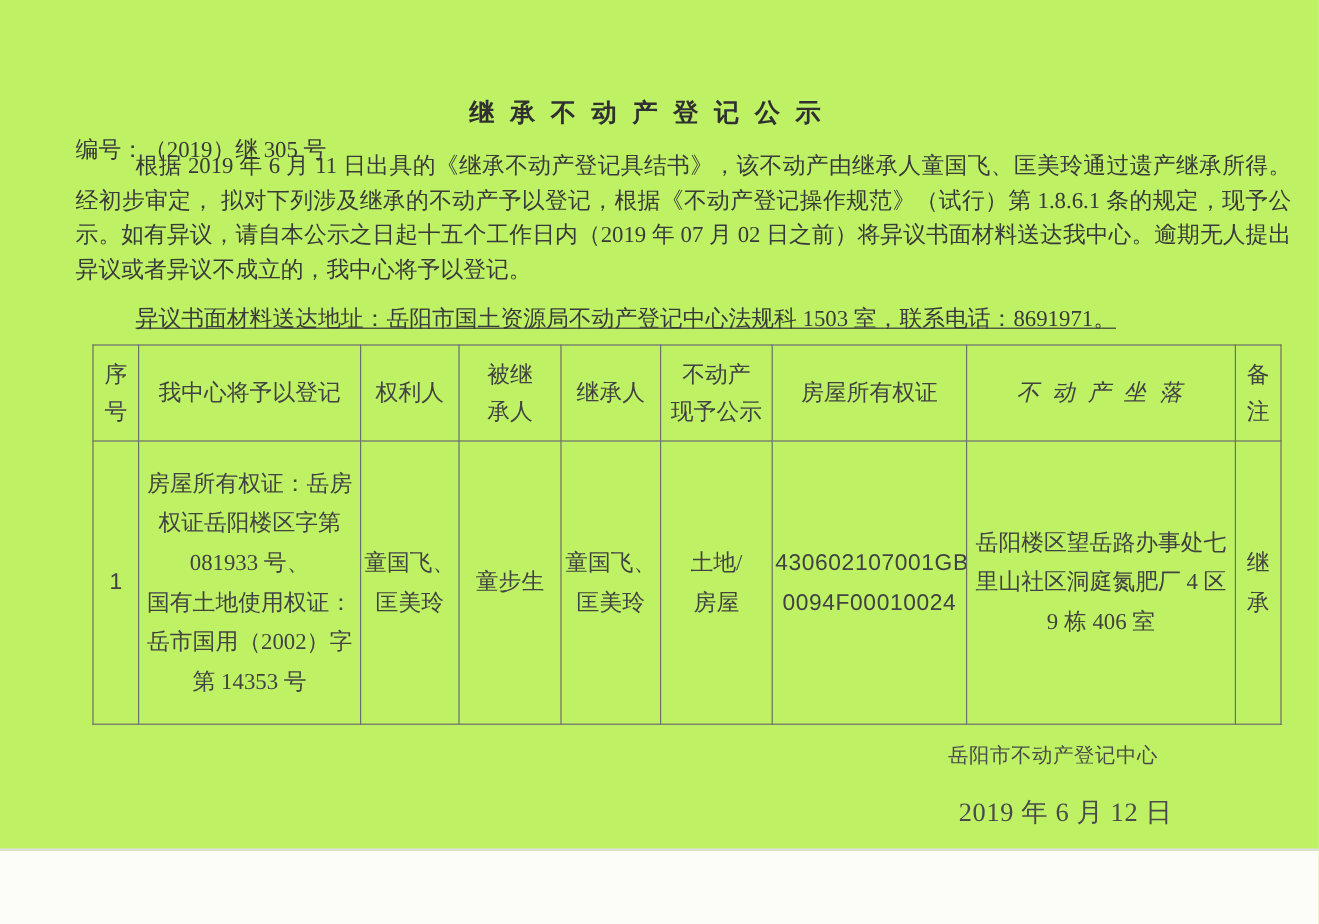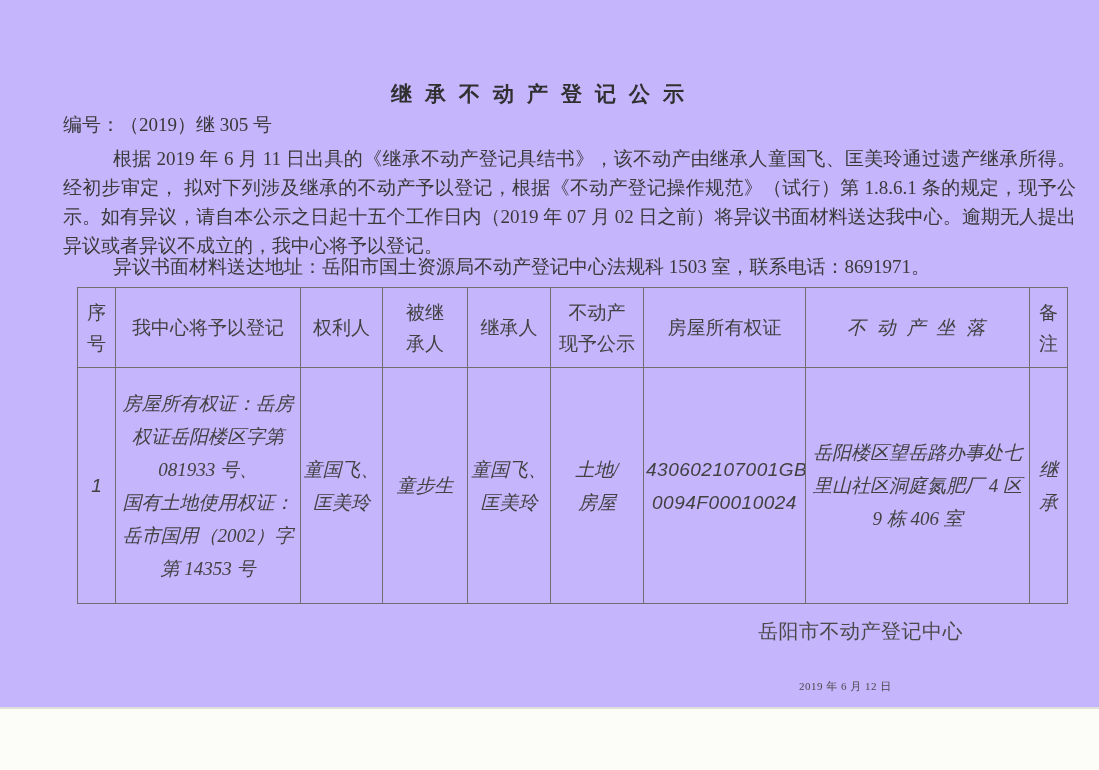--- a/index.html
+++ b/index.html
@@ -5,69 +5,69 @@
   html,body{margin:0;padding:0;}
   body{
     width:1099px;height:770px;
     background:#ffffff;
     font-family:"Liberation Serif","DejaVu Serif",serif;
     color:#3d3d3d;
     -webkit-font-smoothing:antialiased;
   }
   .page{
     position:relative;width:1099px;height:770px;
-    background:#c4b5fd;
+    background:#bef264;
     overflow:hidden;
   }
   .doc-title{
     position:absolute;top:80px;left:0;width:1088px;
     text-align:center;
     font-size:21px;font-weight:bold;color:#303030;
     letter-spacing:13px;
   }
   .doc-number{
     position:absolute;top:112px;left:63px;width:840px;
     text-align:left;
     font-size:19px;color:#383838;
   }
   .para{
     position:absolute;left:63px;width:1013px;
     font-size:19px;line-height:29px;color:#3a3a3a;
     text-align:justify;
   }
-  .para-intro{top:144px;text-indent:50px;}
-  .para-address{top:252px;text-indent:50px;}
+  .para-intro{top:124px;text-indent:50px;}
+  .para-address{top:252px;text-indent:50px;text-decoration:underline;}
   table.notice{
     position:absolute;left:77px;top:287px;
     border-collapse:collapse;table-layout:fixed;
     width:990px;
   }
   table.notice th,table.notice td{
     border:1px solid #6e6e6e;
     text-align:center;vertical-align:middle;
     font-weight:normal;
     white-space:pre-line;
     color:#424242;
     padding:0 2px;
     overflow:hidden;
   }
   tr.hdr{height:80px;}
   tr.hdr th{font-size:19px;line-height:31px;}
   tr.body-row{height:236px;}
-  tr.body-row td{font-size:19px;line-height:33px;font-style:italic;}
+  tr.body-row td{font-size:19px;line-height:33px;}
   .th-location{letter-spacing:3px;font-style:italic;}
   .num{font-family:"Liberation Sans","DejaVu Sans",sans-serif;font-size:18px;}
   td.unit-no{font-family:"Liberation Sans","DejaVu Sans",sans-serif;font-size:18.5px;letter-spacing:0.5px;}
   .signature{
-    position:absolute;top:618px;left:758px;
-    font-size:20px;color:#4a4a4a;letter-spacing:0.5px;
+    position:absolute;top:618px;left:790px;
+    font-size:17px;color:#4a4a4a;letter-spacing:0.5px;
   }
   .sign-date{
-    position:absolute;top:679px;left:799px;
-    font-size:11px;color:#4a4a4a;letter-spacing:0.5px;
+    position:absolute;top:662px;left:799px;
+    font-size:22px;color:#4a4a4a;letter-spacing:0.5px;
   }
   .scan-edge{
     position:absolute;top:707px;left:0;width:1099px;height:2px;
     background:#dededa;
   }
   .paper-lower{
     position:absolute;top:709px;left:0;width:1099px;height:61px;
     background:#fcfcf8;
   }
 </style>

